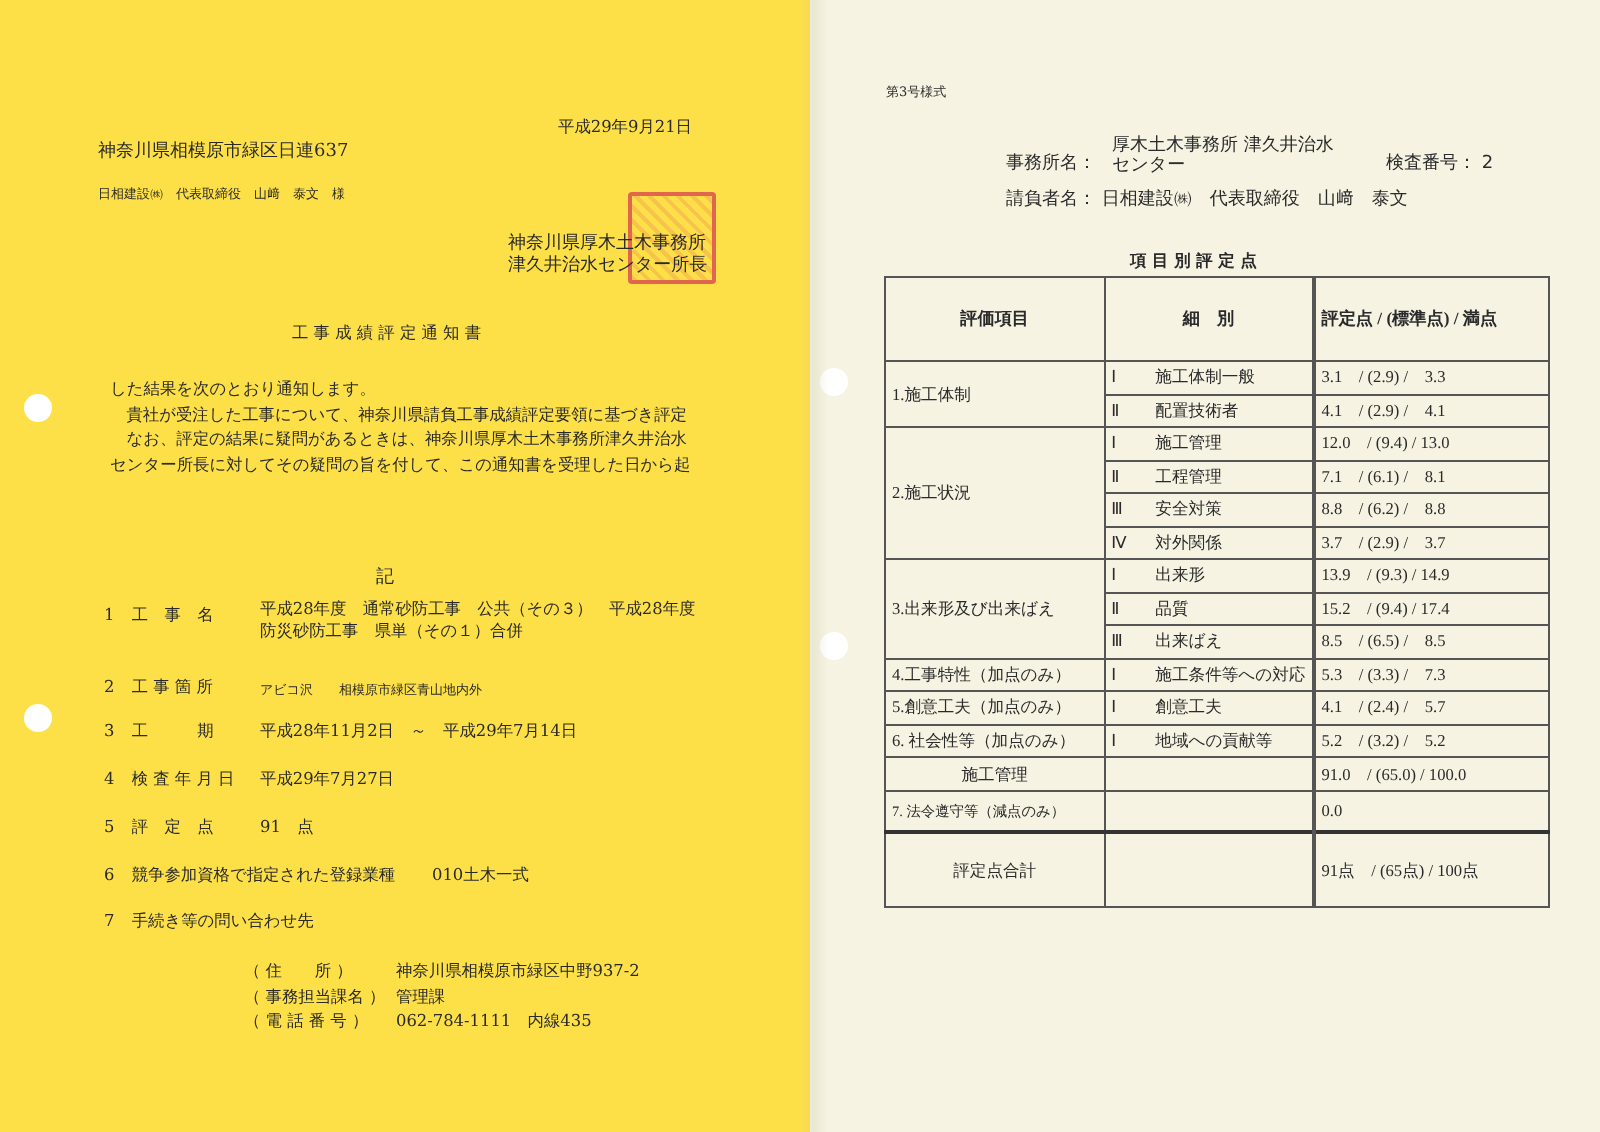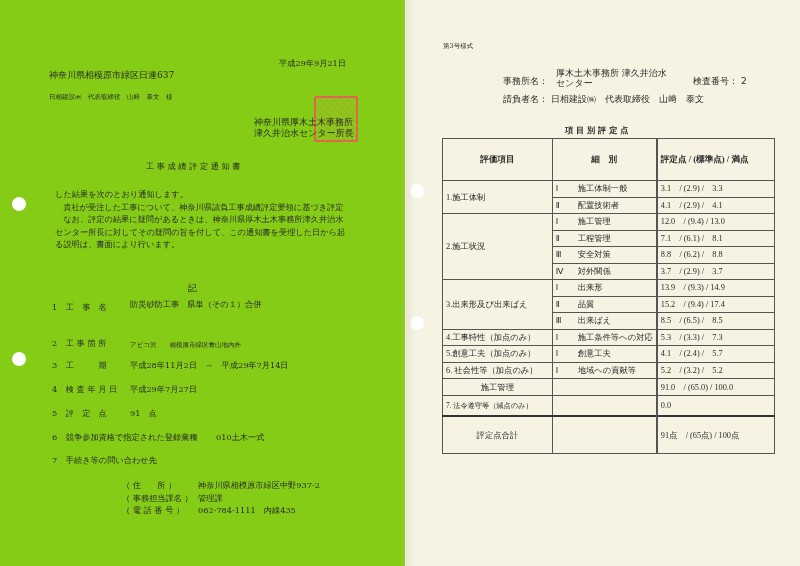--- a/index.html
+++ b/index.html
@@ -3,21 +3,21 @@
 <meta charset="utf-8">
 <style>
   html, body { margin: 0; padding: 0; }
   body {
     width: 800px; height: 566px; overflow: hidden; position: relative;
     background: #f6f3e3;
     font-family: "DejaVu Serif", "Liberation Serif", serif;
     color: #2a2a2a;
   }
   .page { position: absolute; top: 0; height: 566px; }
-  .page-left { left: 0; width: 405px; background: #84cc16; }
+  .page-left { left: 0; width: 405px; background: #fde047; }
   .page-right { left: 405px; width: 395px; background: #f6f3e2; }
   .fold {
     position: absolute; left: 400px; top: 0; width: 14px; height: 566px;
     background: linear-gradient(90deg, rgba(0,0,0,0) 0%, rgba(200,195,170,0.25) 50%, rgba(0,0,0,0) 100%);
   }
   .hole {
     position: absolute; width: 14px; height: 14px; border-radius: 50%;
     background: #ffffff;
   }
   .abs { position: absolute; white-space: nowrap; }
@@ -72,30 +72,30 @@
     <div>津久井治水センター所長</div>
   </div>
 
   <div class="abs s8" style="left:146px; top:161px;">工 事 成 績 評 定 通 知 書</div>
 
   <div class="abs s8" style="left:55px; top:188px; line-height:12.6px;">
     <div>した結果を次のとおり通知します。</div>
     <div>　貴社が受注した工事について、神奈川県請負工事成績評定要領に基づき評定</div>
     <div>　なお、評定の結果に疑問があるときは、神奈川県厚木土木事務所津久井治水</div>
     <div>センター所長に対してその疑問の旨を付して、この通知書を受理した日から起</div>
-    <div>る説明は、書面により行います。</div>
   </div>
 
   <div class="abs s9" style="left:188px; top:282px;">記</div>
 
   <div class="abs s8" style="left:52px; top:302px;">
     <span>1</span>
     <span style="display:inline-block; width:70px; margin-left:6px;">工　事　名</span>
   </div>
   <div class="abs s8" style="left:130px; top:299px; line-height:11px;">
+    <div>平成28年度　通常砂防工事　公共（その３）　平成28年度</div>
     <div>防災砂防工事　県単（その１）合併</div>
   </div>
 
   <div class="abs s8" style="left:52px; top:338px;">
     <span>2</span>
     <span style="display:inline-block; width:70px; margin-left:6px;">工 事 箇 所</span>
   </div>
   <div class="abs s6" style="left:130px; top:341px;text-align:right;">アビコ沢　　相模原市緑区青山地内外</div>
 
   <div class="abs s8" style="left:52px; top:360px;">

